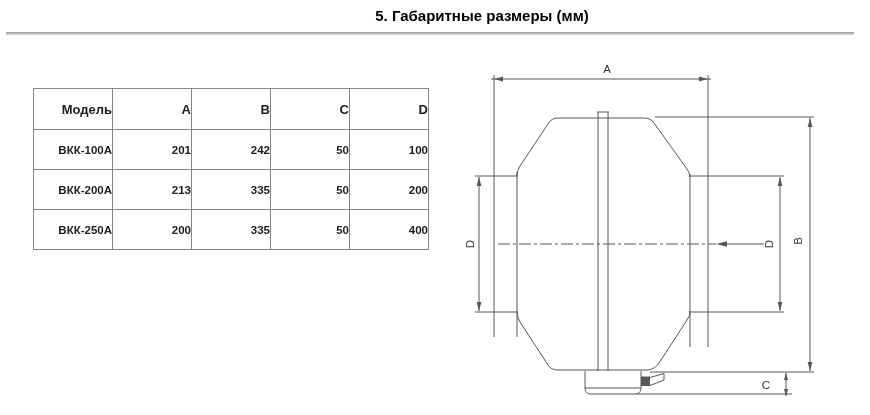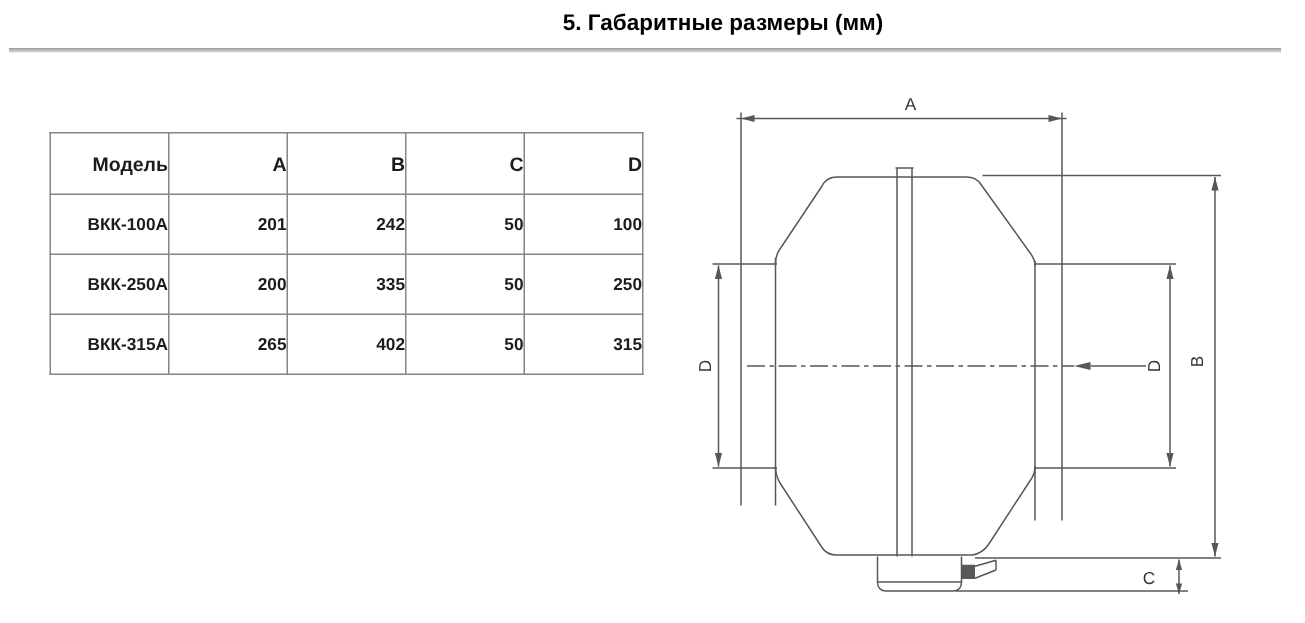--- a/index.html
+++ b/index.html
@@ -39,32 +39,32 @@
     </thead>
     <tbody>
       <tr>
         <td>ВКК-100А</td>
         <td>201</td>
         <td>242</td>
         <td>50</td>
         <td>100</td>
       </tr>
       <tr>
+        <td>ВКК-200А</td>
+        <td>213</td>
+        <td>335</td>
+        <td>50</td>
+        <td>200</td>
+      </tr>
+      <tr>
         <td>ВКК-250А</td>
         <td>200</td>
         <td>335</td>
         <td>50</td>
-        <td>250</td>
-      </tr>
-      <tr>
-        <td>ВКК-315А</td>
-        <td>265</td>
-        <td>402</td>
-        <td>50</td>
-        <td>315</td>
+        <td>400</td>
       </tr>
     </tbody>
   </table>
 
   <svg class="diagram" width="870" height="415" viewBox="0 0 870 415">
 
     <g>
       <line class="ln" x1="491" y1="79" x2="711" y2="79"></line>
       <line class="ln" x1="479" y1="177" x2="479" y2="311"></line>
       <line class="ln" x1="780" y1="177" x2="780" y2="311"></line>

